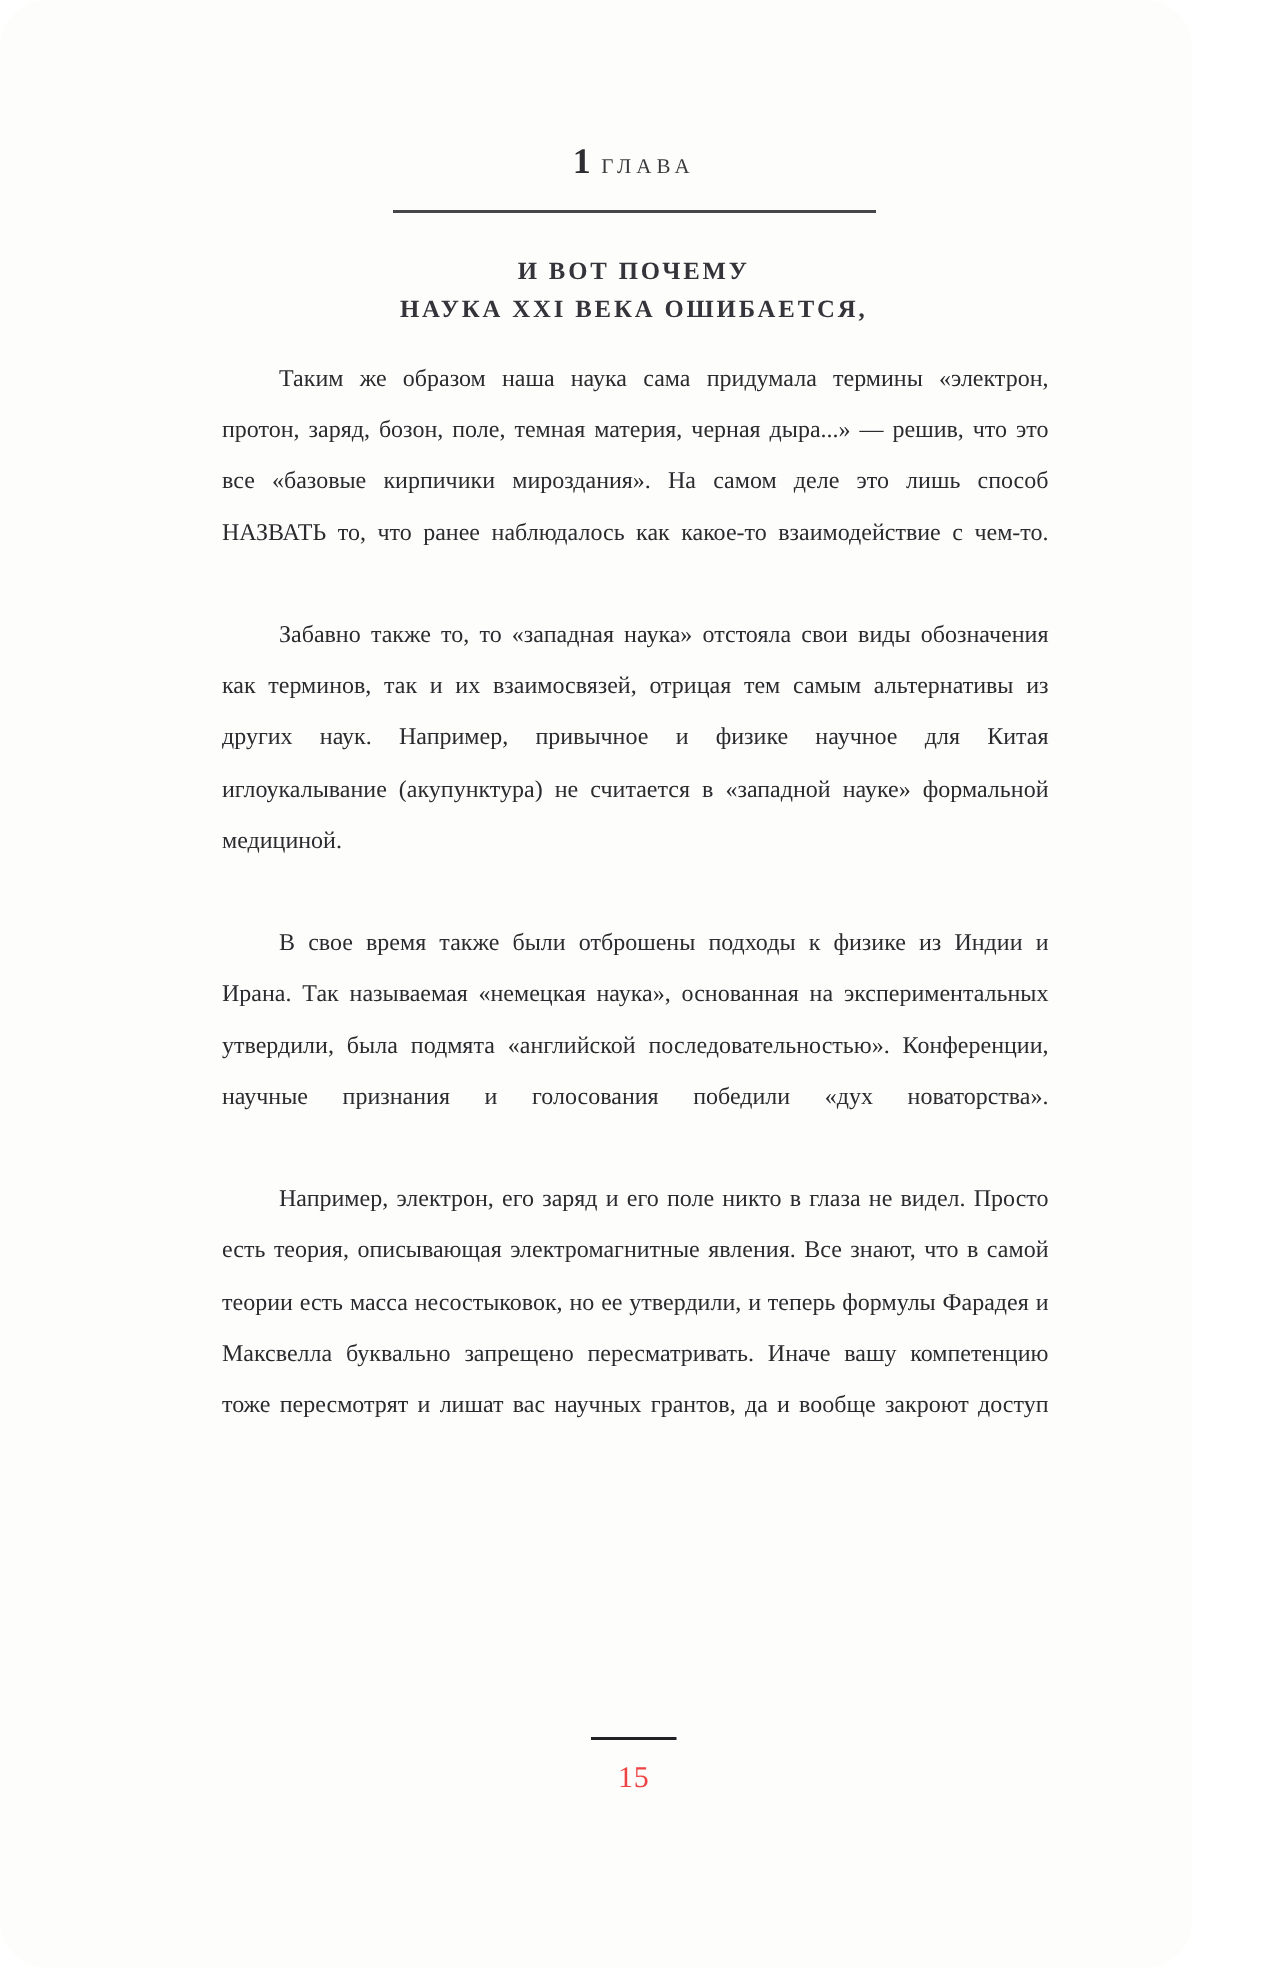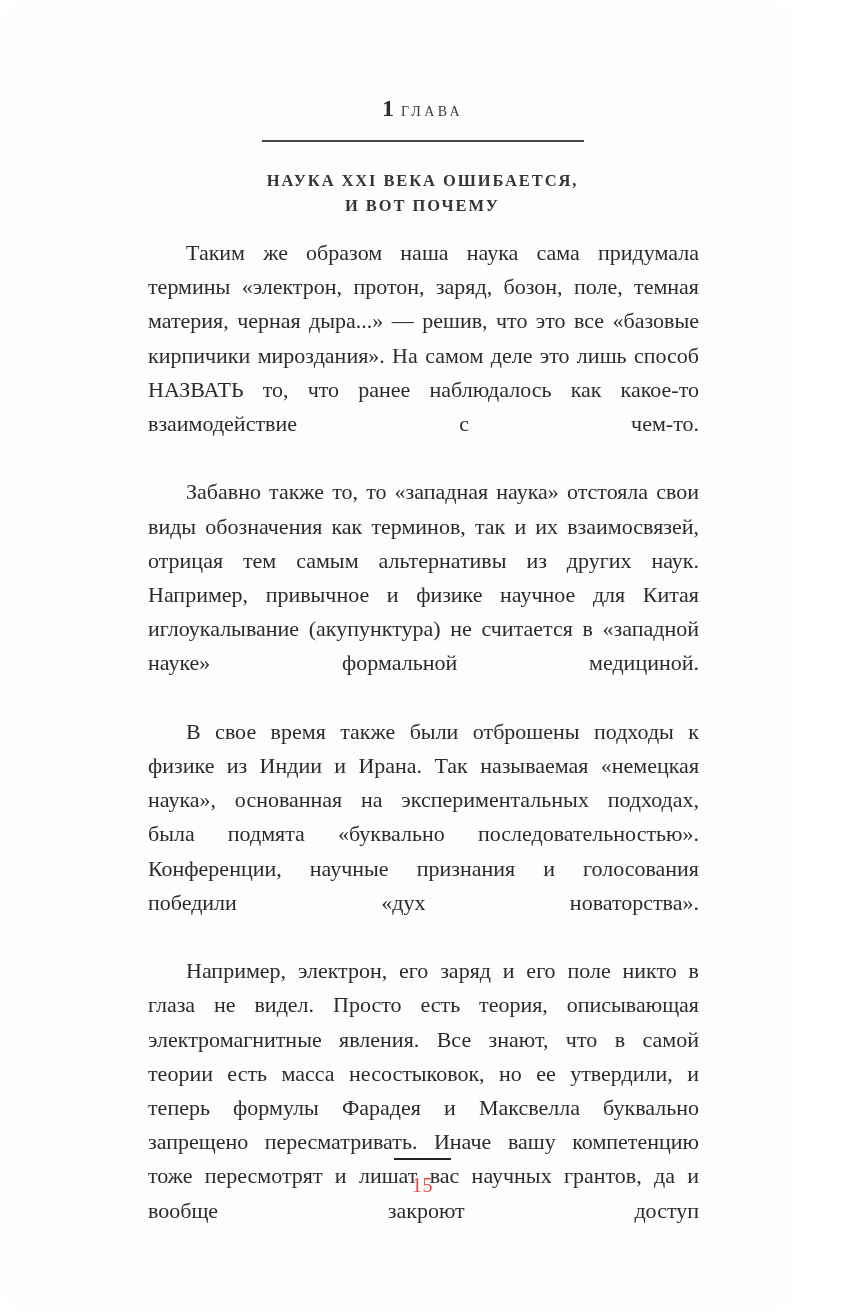--- a/index.html
+++ b/index.html
@@ -80,21 +80,21 @@
   
   .body-text {
     position: absolute;
     left: 148px;
     top: 236px;
     width: 551px;
   }
 
   .body-text p {
     margin: 0;
-    font-size: 22px;
+    font-size: 16px;
     line-height: 34.2px;
     text-align: justify;
     text-justify: inter-word;
     text-indent: 38px;
     color: #2b2b2f;
     -webkit-hyphens: manual;
     hyphens: manual;
     word-spacing: 0.2px;
   }
 
@@ -135,29 +135,29 @@
 <div class="page">
 
   <div class="chapter-header">
     <div class="chapter-line">
       <span class="chapter-number">1</span><span class="chapter-word">ГЛАВА</span>
     </div>
 
     <div class="header-rule"></div>
 
     <div class="chapter-title">
+      <span class="title-line">И ВОТ ПОЧЕМУ</span>
       <span class="title-line">НАУКА XXI ВЕКА ОШИБАЕТСЯ,</span>
-      <span class="title-line">И ВОТ ПОЧЕМУ</span>
     </div>
   </div>
 
   <div class="body-text">
     <p>Таким же образом наша наука сама придумала термины «электрон, протон, заряд, бозон, поле, темная материя, черная дыра...» — решив, что это все «базовые кирпичики мироздания». На самом деле это лишь способ НАЗВАТЬ то, что ранее наблюдалось как какое-то взаимодействие с чем-то.</p>
     <p>Забавно также то, то «западная наука» отстояла свои виды обозначения как терминов, так и их взаимосвязей, отрицая тем самым альтернативы из других наук. Например, привычное и физике научное для Китая иглоукалывание (акупунктура) не считается в «западной науке» формальной медициной.</p>
-    <p>В свое время также были отброшены подходы к физике из Индии и Ирана. Так называемая «немецкая наука», основанная на экспериментальных подходах, была подмята «буквально последовательностью». Конференции, научные признания и голосования победили «дух новаторства».</p>
+    <p>В свое время также были отброшены подходы к физике из Индии и Ирана. Так называемая «немецкая наука», основанная на экспериментальных утвердили, была подмята «английской последовательностью». Конференции, научные признания и голосования победили «дух новаторства».</p>
     <p>Например, электрон, его заряд и его поле никто в глаза не видел. Просто есть теория, описывающая электромагнитные явления. Все знают, что в самой теории есть масса несостыковок, но ее утвердили, и теперь формулы Фарадея и Максвелла буквально запрещено пересматривать. Иначе вашу компетенцию тоже пересмотрят и лишат вас научных грантов, да и вообще закроют доступ</p>
   </div>
 
   <div class="footer">
     <div class="footer-rule"></div>
     <div class="page-number">15</div>
   </div>
 
 </div>
 

